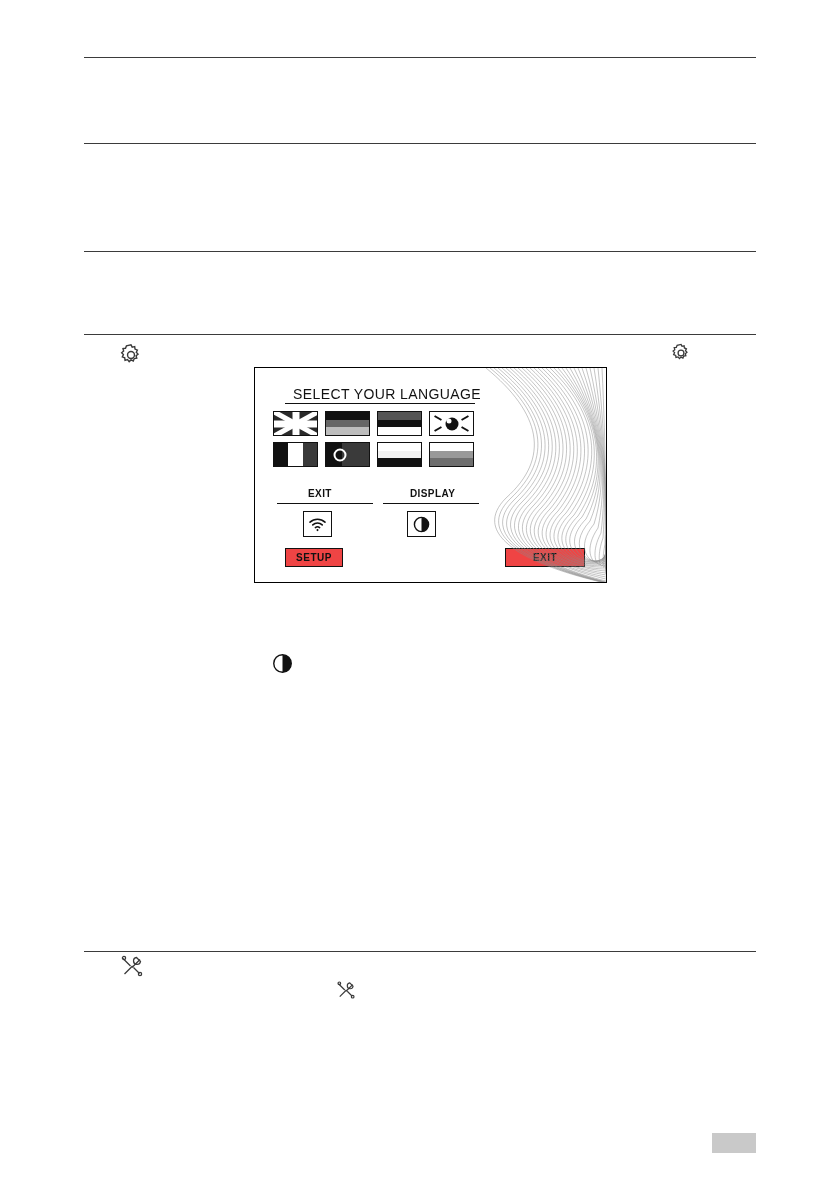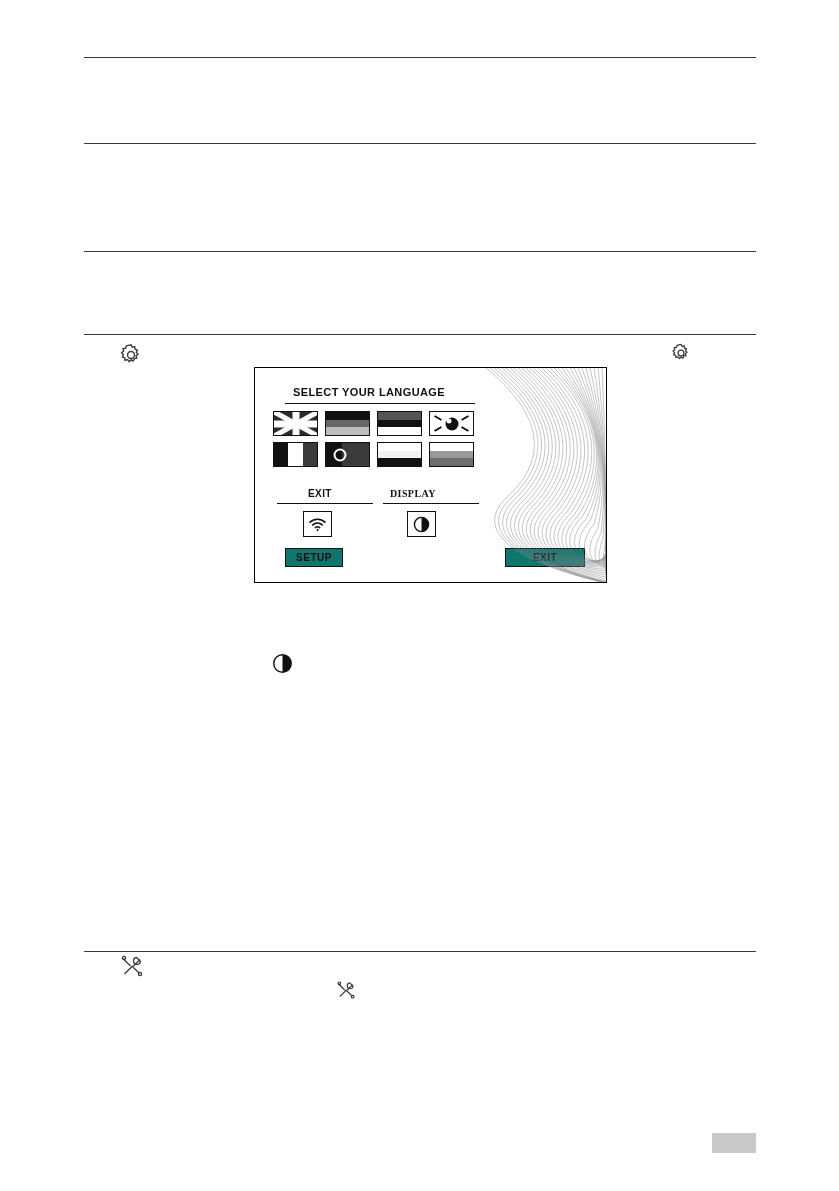--- a/index.html
+++ b/index.html
@@ -53,22 +53,22 @@
   .device-inner {
     position: relative;
     width: 100%;
     height: 100%;
   }
 
   .screen-title {
     position: absolute;
     left: 38px;
     top: 18px;
-    font-size: 11px;
-    font-weight: bold;
+    font-size: 14px;
+    font-weight: normal;
     letter-spacing: 0.4px;
     color: #111;
     white-space: nowrap;
   }
   .title-underline {
     position: absolute;
     left: 30px;
     top: 35px;
     width: 190px;
     height: 1px;
@@ -178,21 +178,21 @@
 
   
   .sec-label {
     position: absolute;
     font-size: 10px;
     font-weight: bold;
     letter-spacing: 0.4px;
     color: #111;
   }
   .sec-wifi { left: 53px; top: 120px; }
-  .sec-display { left: 135px; top: 120px; font-family: Liberation Serif, serif; }
+  .sec-display { left: 155px; top: 120px; }
   .sec-line {
     position: absolute;
     height: 1px;
     background: #111;
   }
   .sec-line-wifi { left: 22px; top: 135px; width: 96px; }
   .sec-line-display { left: 128px; top: 135px; width: 96px; }
 
   .icon-box {
     position: absolute;
@@ -205,21 +205,21 @@
     justify-content: center;
     background: #fff;
   }
   .icon-box-wifi { left: 48px; top: 143px; }
   .icon-box-display { left: 152px; top: 143px; }
 
   .btn {
     position: absolute;
     border: 1px solid #111;
     box-sizing: border-box;
-    background: #0f766e;
+    background: #ef4444;
     font-size: 10px;
     font-weight: bold;
     letter-spacing: 0.5px;
     color: #111;
     display: flex;
     align-items: center;
     justify-content: center;
   }
   .btn-setup { left: 30px; top: 180px; width: 58px; height: 19px; }
   .btn-exit  { left: 250px; top: 180px; width: 80px; height: 19px; }

